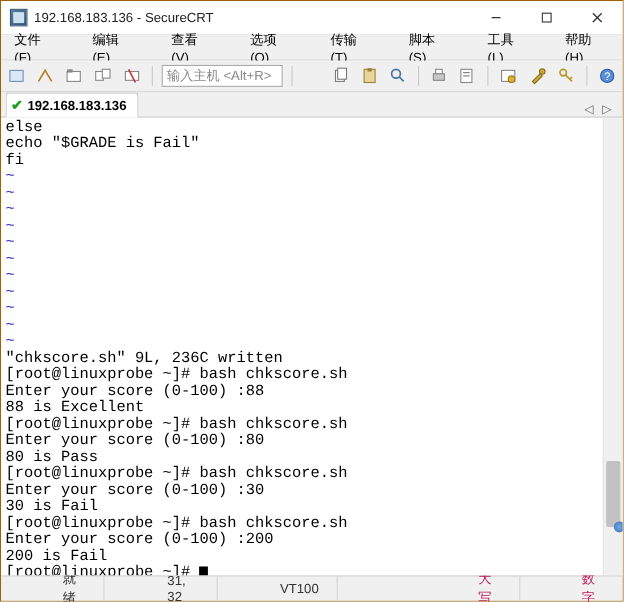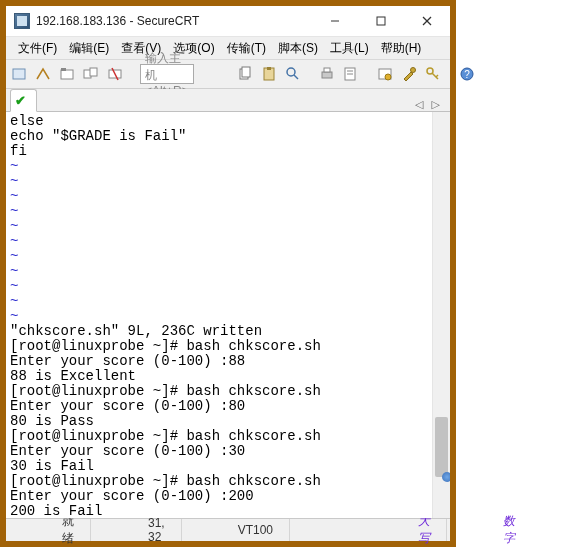--- a/index.html
+++ b/index.html
@@ -3,23 +3,23 @@
 <meta charset="utf-8">
 <style>
   body {
     margin: 0;
     font-family: "Microsoft YaHei", Tahoma, sans-serif;
     font-size: 12px;
     background: #fff;
     overflow: hidden;
   }
   .window {
-    width: 456px;
+    width: 567px;
     height: 547px;
-    border: 6px solid #a16207;
+    border: 1px solid #a16207;
     box-sizing: border-box;
     display: flex;
     flex-direction: column;
     background: #f0f0f0;
     position: relative;
   }
   .titlebar {
     height: 30px;
     background: #fff;
     display: flex;
@@ -56,21 +56,21 @@
     justify-content: center;
     color: #333;
   }
   .win-btn svg { width:10px; height:10px; }
   .menubar {
     height: 22px;
     display: flex;
     align-items: center;
     background: #f0f0f0;
     padding: 0 6px;
-    gap: 0;
+    gap: 20px;
     border-bottom: 1px solid #d9d9d9;
   }
   .menubar .m {
     padding: 2px 6px;
   }
   .toolbar {
     height: 28px;
     background: #f0f0f0;
     display: flex;
     align-items: center;
@@ -198,21 +198,21 @@
   }
   .statusbar .cell {
     padding: 0 16px;
     height: 100%;
     display: flex;
     align-items: center;
     border-right: 1px solid #d5d5d5;
     margin-left: 40px;
   }
   .statusbar .spacer { flex:1; border-right:1px solid #d5d5d5; }
-  .statusbar .dim { color: #6d28d9; font-style: italic; }
+  .statusbar .dim { color: #be185d; }
   .tb-btn svg{display:block}
 </style>
 </head>
 <body>
 
 <div class="window">
 
   <div class="titlebar">
     <div class="app-icon"></div>
     <div class="title">192.168.183.136 - SecureCRT</div>
@@ -337,20 +337,21 @@
         <svg width="16" height="16">
           <circle cx="8" cy="8" r="6" fill="#5a8fd6" stroke="#2d5a9e"></circle>
           <text x="8" y="12" text-anchor="middle" font-size="10" fill="#fff" font-family="Arial">?</text>
         </svg>
       </div>
   </div>
 
   <div class="tabbar">
     <div class="tab">
       <span class="tick">✔</span>
+      <span>192.168.183.136</span>
     </div>
     <div class="tab-arrows">
       <span>◁</span>
       <span>▷</span>
     </div>
   </div>
 
   <div class="terminal-wrap">
     <div class="terminal" id="term">else
 echo "$GRADE is Fail"

